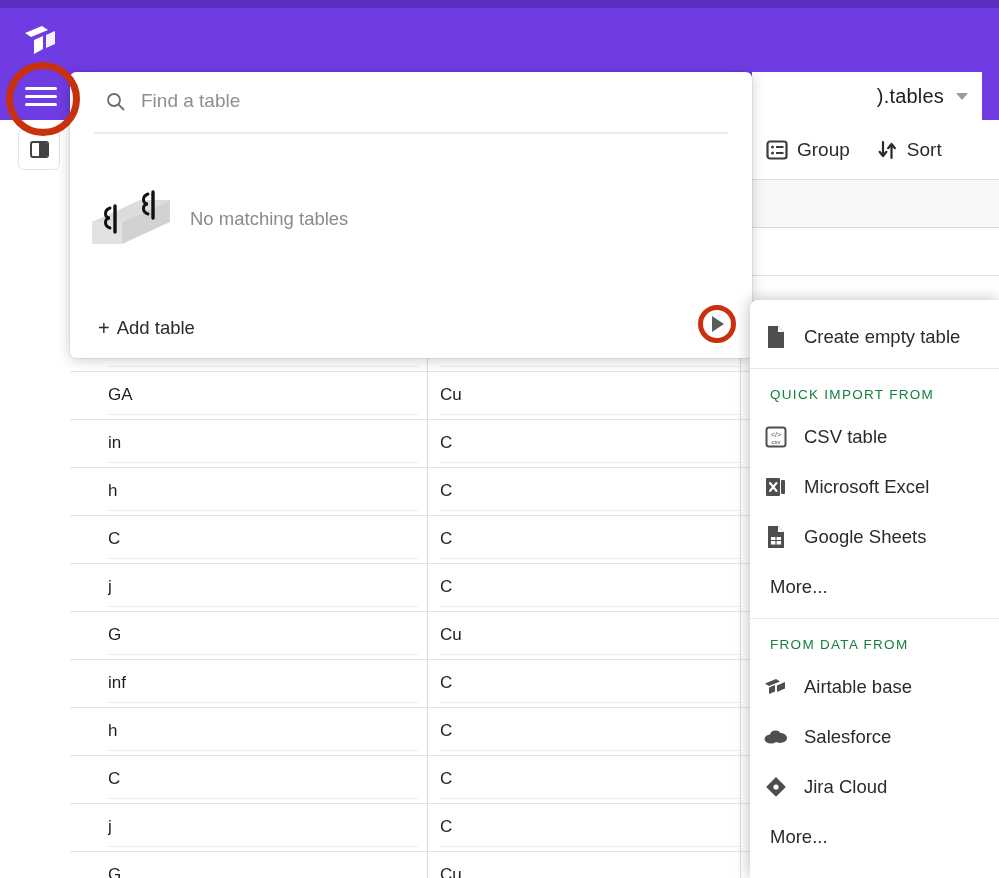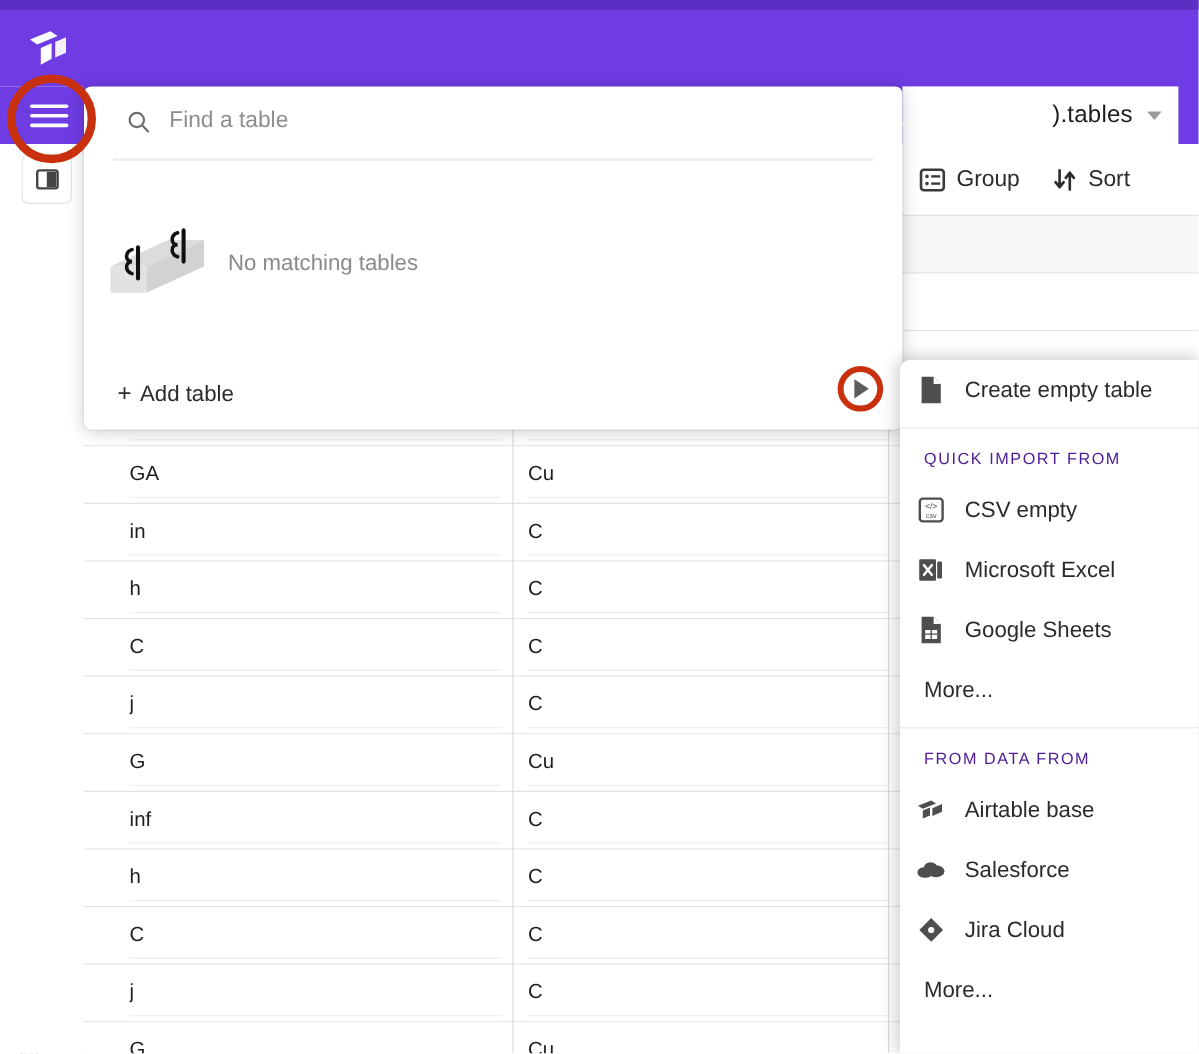--- a/index.html
+++ b/index.html
@@ -236,41 +236,41 @@
   .add-plus { font-size: 20px; color: #2b2b2b; line-height: 1; }
 
   
   .dropdown {
     position: absolute; left: 750px; top: 300px;
     width: 249px; height: 578px;
     background: #ffffff;
     border-radius: 8px 0 0 0;
     box-shadow: -3px 0 14px rgba(0,0,0,.13), 0 -3px 14px rgba(0,0,0,.10);
     z-index: 6;
-    padding-top: 0;
+    padding-top: 12px;
     overflow: hidden;
   }
   .dd-item {
     display: flex; align-items: center; gap: 14px;
     height: 50px; padding-left: 12px;
     font-size: 18.5px; color: #2b2b2b;
     cursor: pointer;
   }
   .dd-item.plain { padding-left: 20px; gap: 0; }
   .dd-icon {
     width: 28px; height: 28px;
     display: flex; align-items: center; justify-content: center;
     flex: 0 0 28px;
   }
   .dd-sep {
     height: 1px; background: #e8e8e8;
     margin: 6px 0 4px 0;
   }
   .dd-section {
-    font-size: 13.5px; color: #4c1d95;
+    font-size: 13.5px; color: #15803d;
     letter-spacing: 1.3px;
     padding: 14px 0 10px 20px;
     font-weight: 400;
   }
 
   
   .annot {
     position: absolute;
     border-radius: 50%;
     border: 7px solid #C9310E;
@@ -513,21 +513,21 @@
     <div class="dd-section">QUICK IMPORT FROM</div>
 
     <div class="dd-item">
       <span class="dd-icon">
         <svg width="24" height="24" viewBox="0 0 24 24">
           <rect x="2.5" y="2.5" width="19" height="19" rx="2.5" fill="none" stroke="#4e4e4e" stroke-width="2"></rect>
           <text x="12" y="11.5" font-size="7" fill="#4e4e4e" text-anchor="middle" font-family="Liberation Sans, sans-serif">&lt;/&gt;</text>
           <text x="12" y="18.5" font-size="6" fill="#4e4e4e" text-anchor="middle" font-family="Liberation Sans, sans-serif">csv</text>
         </svg>
       </span>
-      <span>CSV empty</span>
+      <span>CSV table</span>
     </div>
 
     <div class="dd-item">
       <span class="dd-icon">
         <svg width="24" height="24" viewBox="0 0 24 24">
           <rect x="2" y="3" width="14" height="18" rx="1" fill="#4e4e4e"></rect>
           <rect x="17" y="5" width="4" height="14" rx="1" fill="#4e4e4e"></rect>
           <path d="M6 8 L12.5 16 M12.5 8 L6 16" stroke="#ffffff" stroke-width="2.1" stroke-linecap="round"></path>
         </svg>
       </span>

